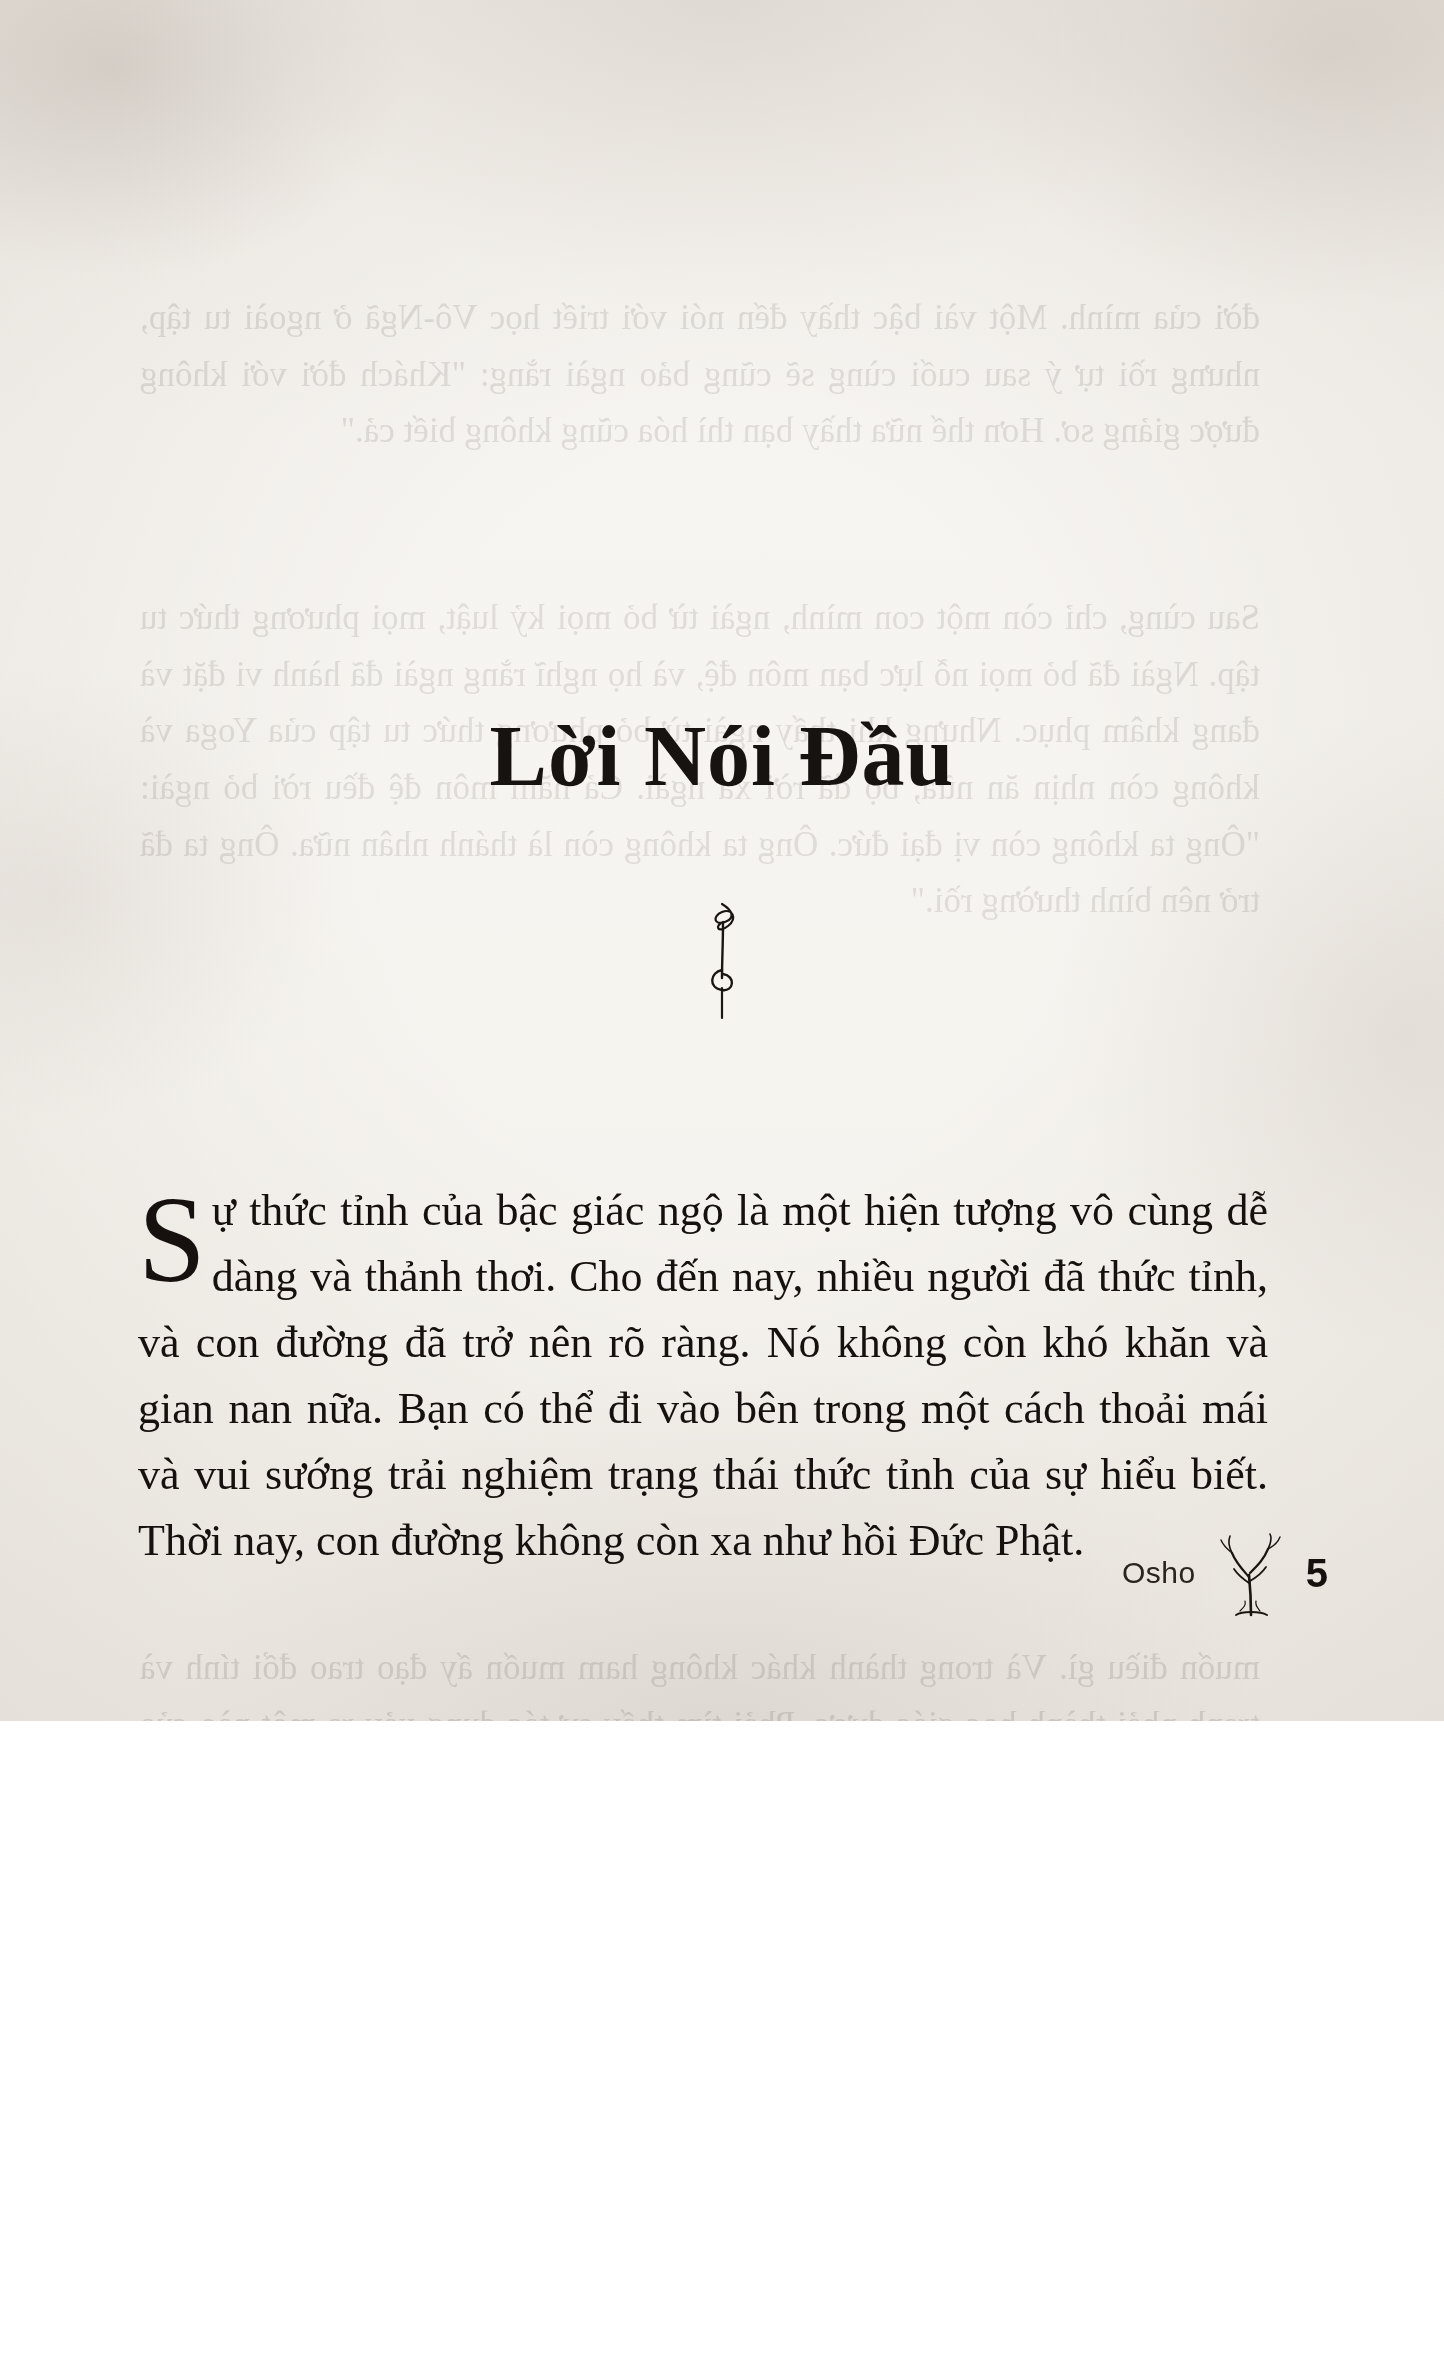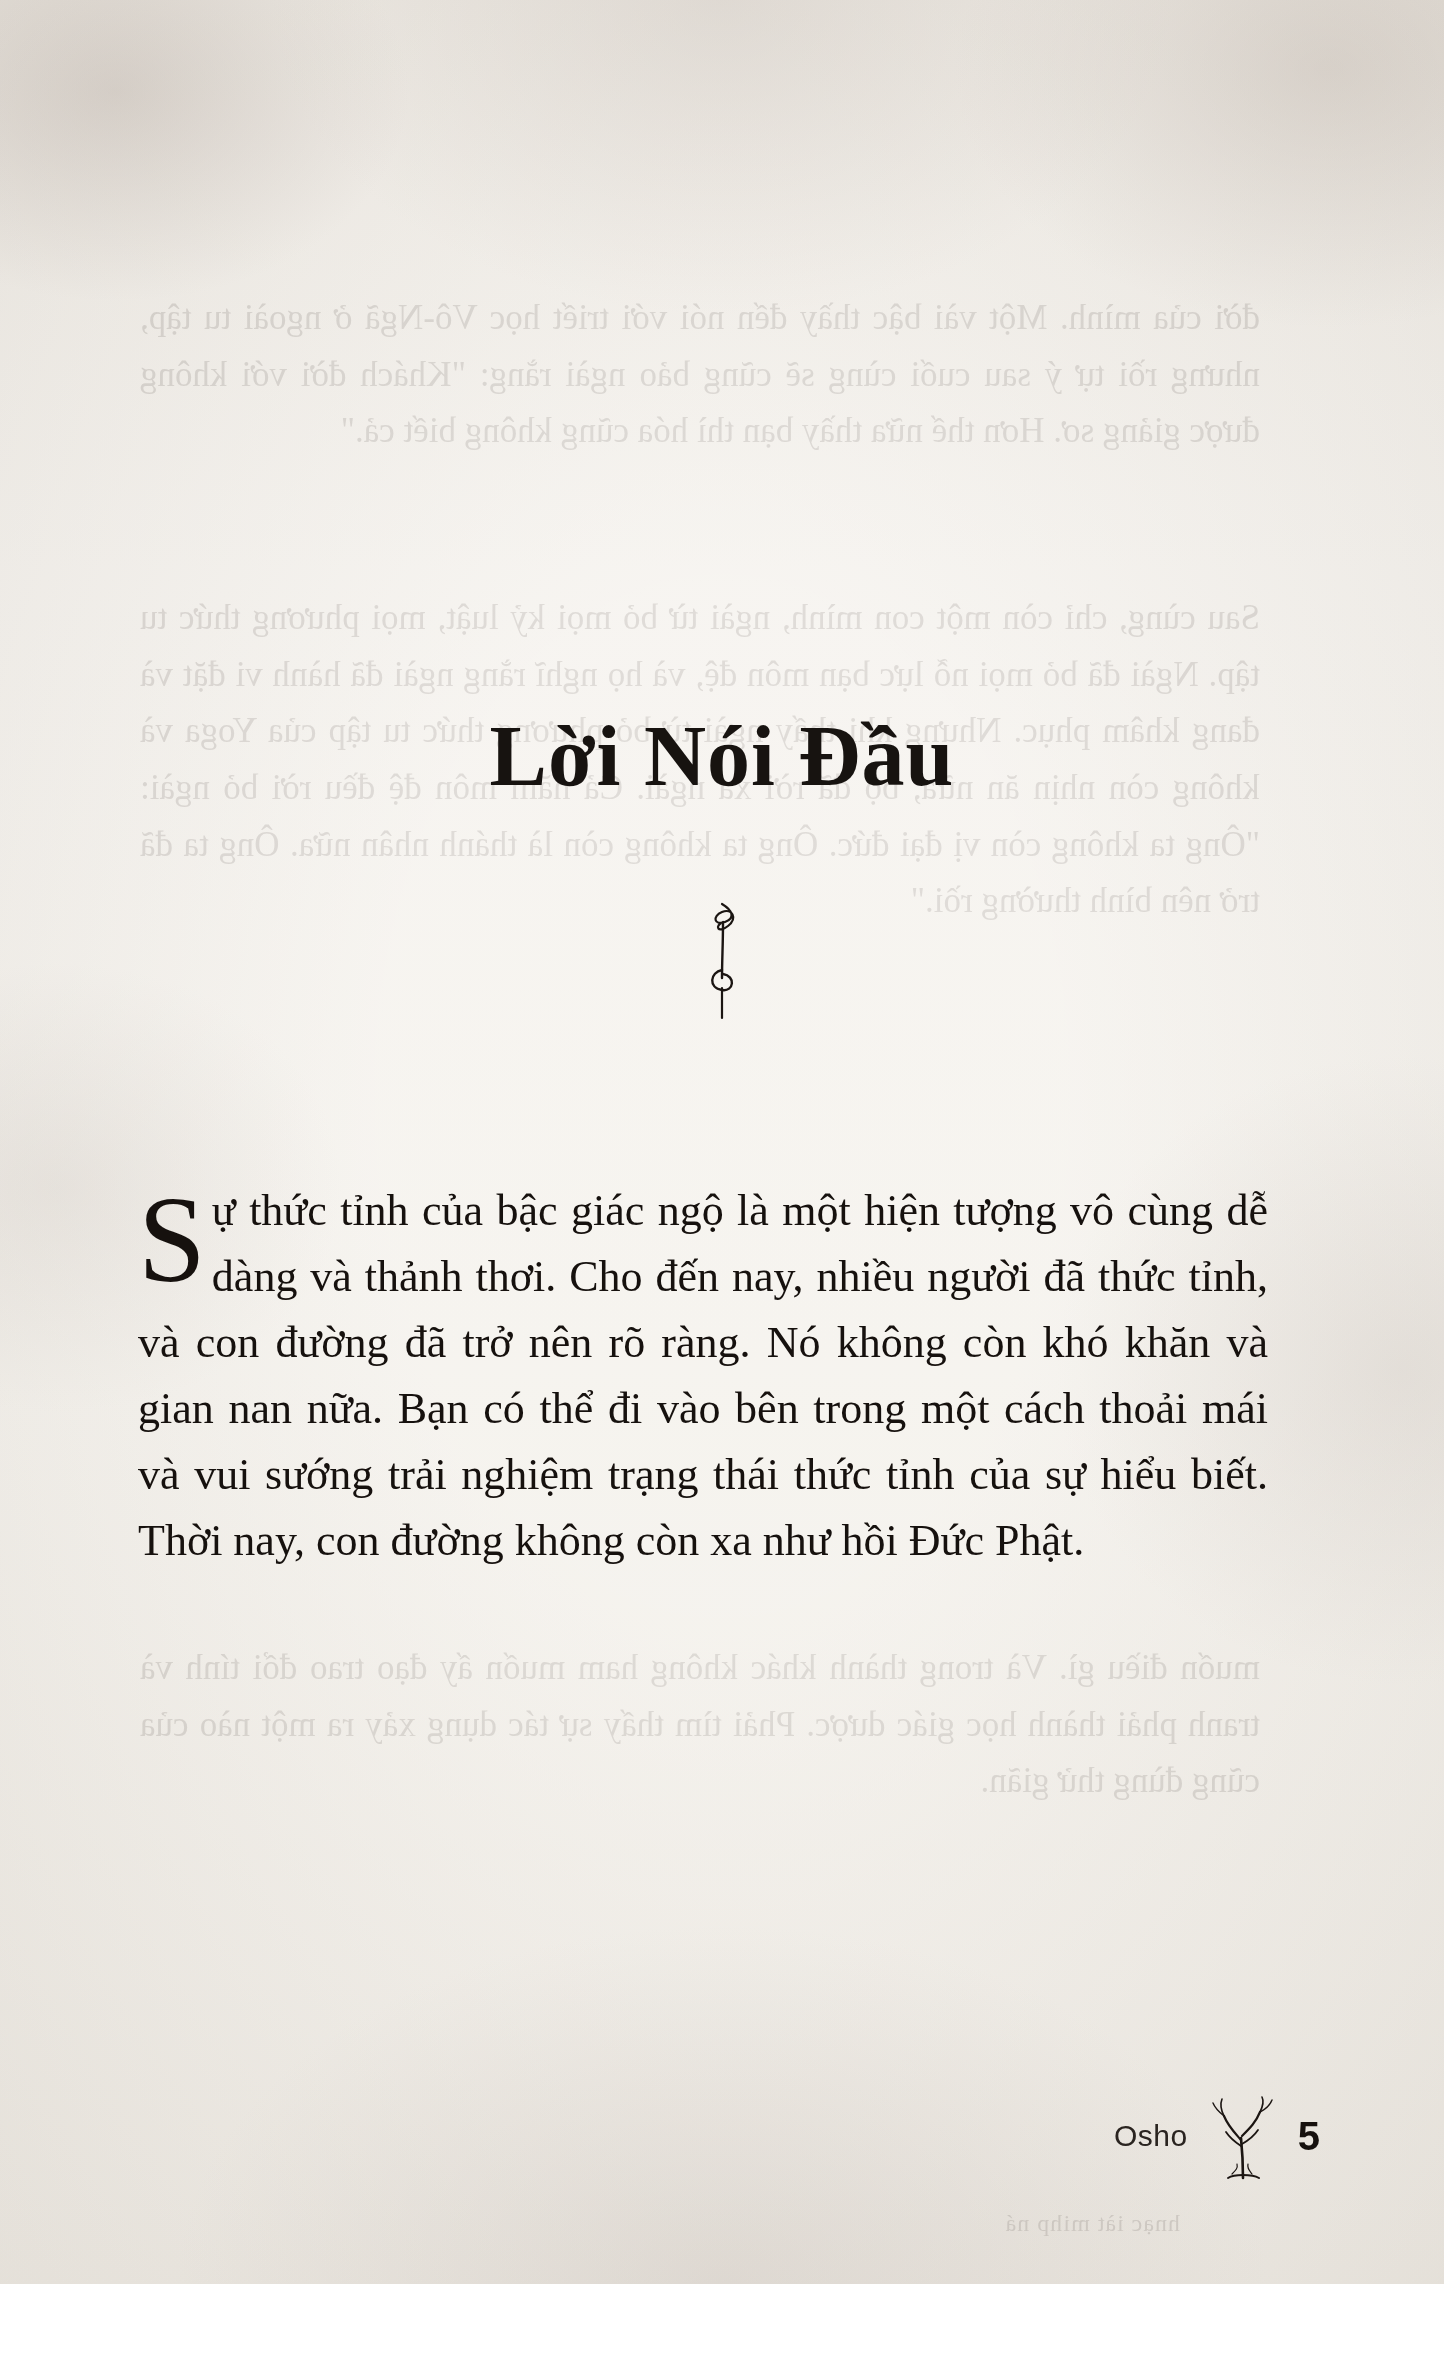--- a/index.html
+++ b/index.html
@@ -3,21 +3,21 @@
 <meta charset="utf-8">
 <style>
   html, body {
     margin: 0;
     padding: 0;
     background: #ffffff;
   }
   .page {
     position: relative;
     width: 1444px;
-    height: 2284px;
+    height: 1721px;
     background: #f2efe9;
     overflow: hidden;
     font-family: "Liberation Serif", serif;
     color: #141414;
   }
 
   
   .paper-texture {
     position: absolute;
     inset: 0;
@@ -123,21 +123,21 @@
     padding: 8px 6px 0 0;
     margin-top: 4px;
     font-family: "Liberation Serif", serif;
     color: #16110e;
   }
 
   
   .footer {
     position: absolute;
     bottom: 102px;
-    right: 124px;
+    right: 116px;
     display: flex;
     align-items: center;
     gap: 16px;
     z-index: 6;
   }
   .footer-author {
     font-family: "Liberation Sans", sans-serif;
     font-size: 30px;
     color: #2a2420;
     letter-spacing: 0.5px;

